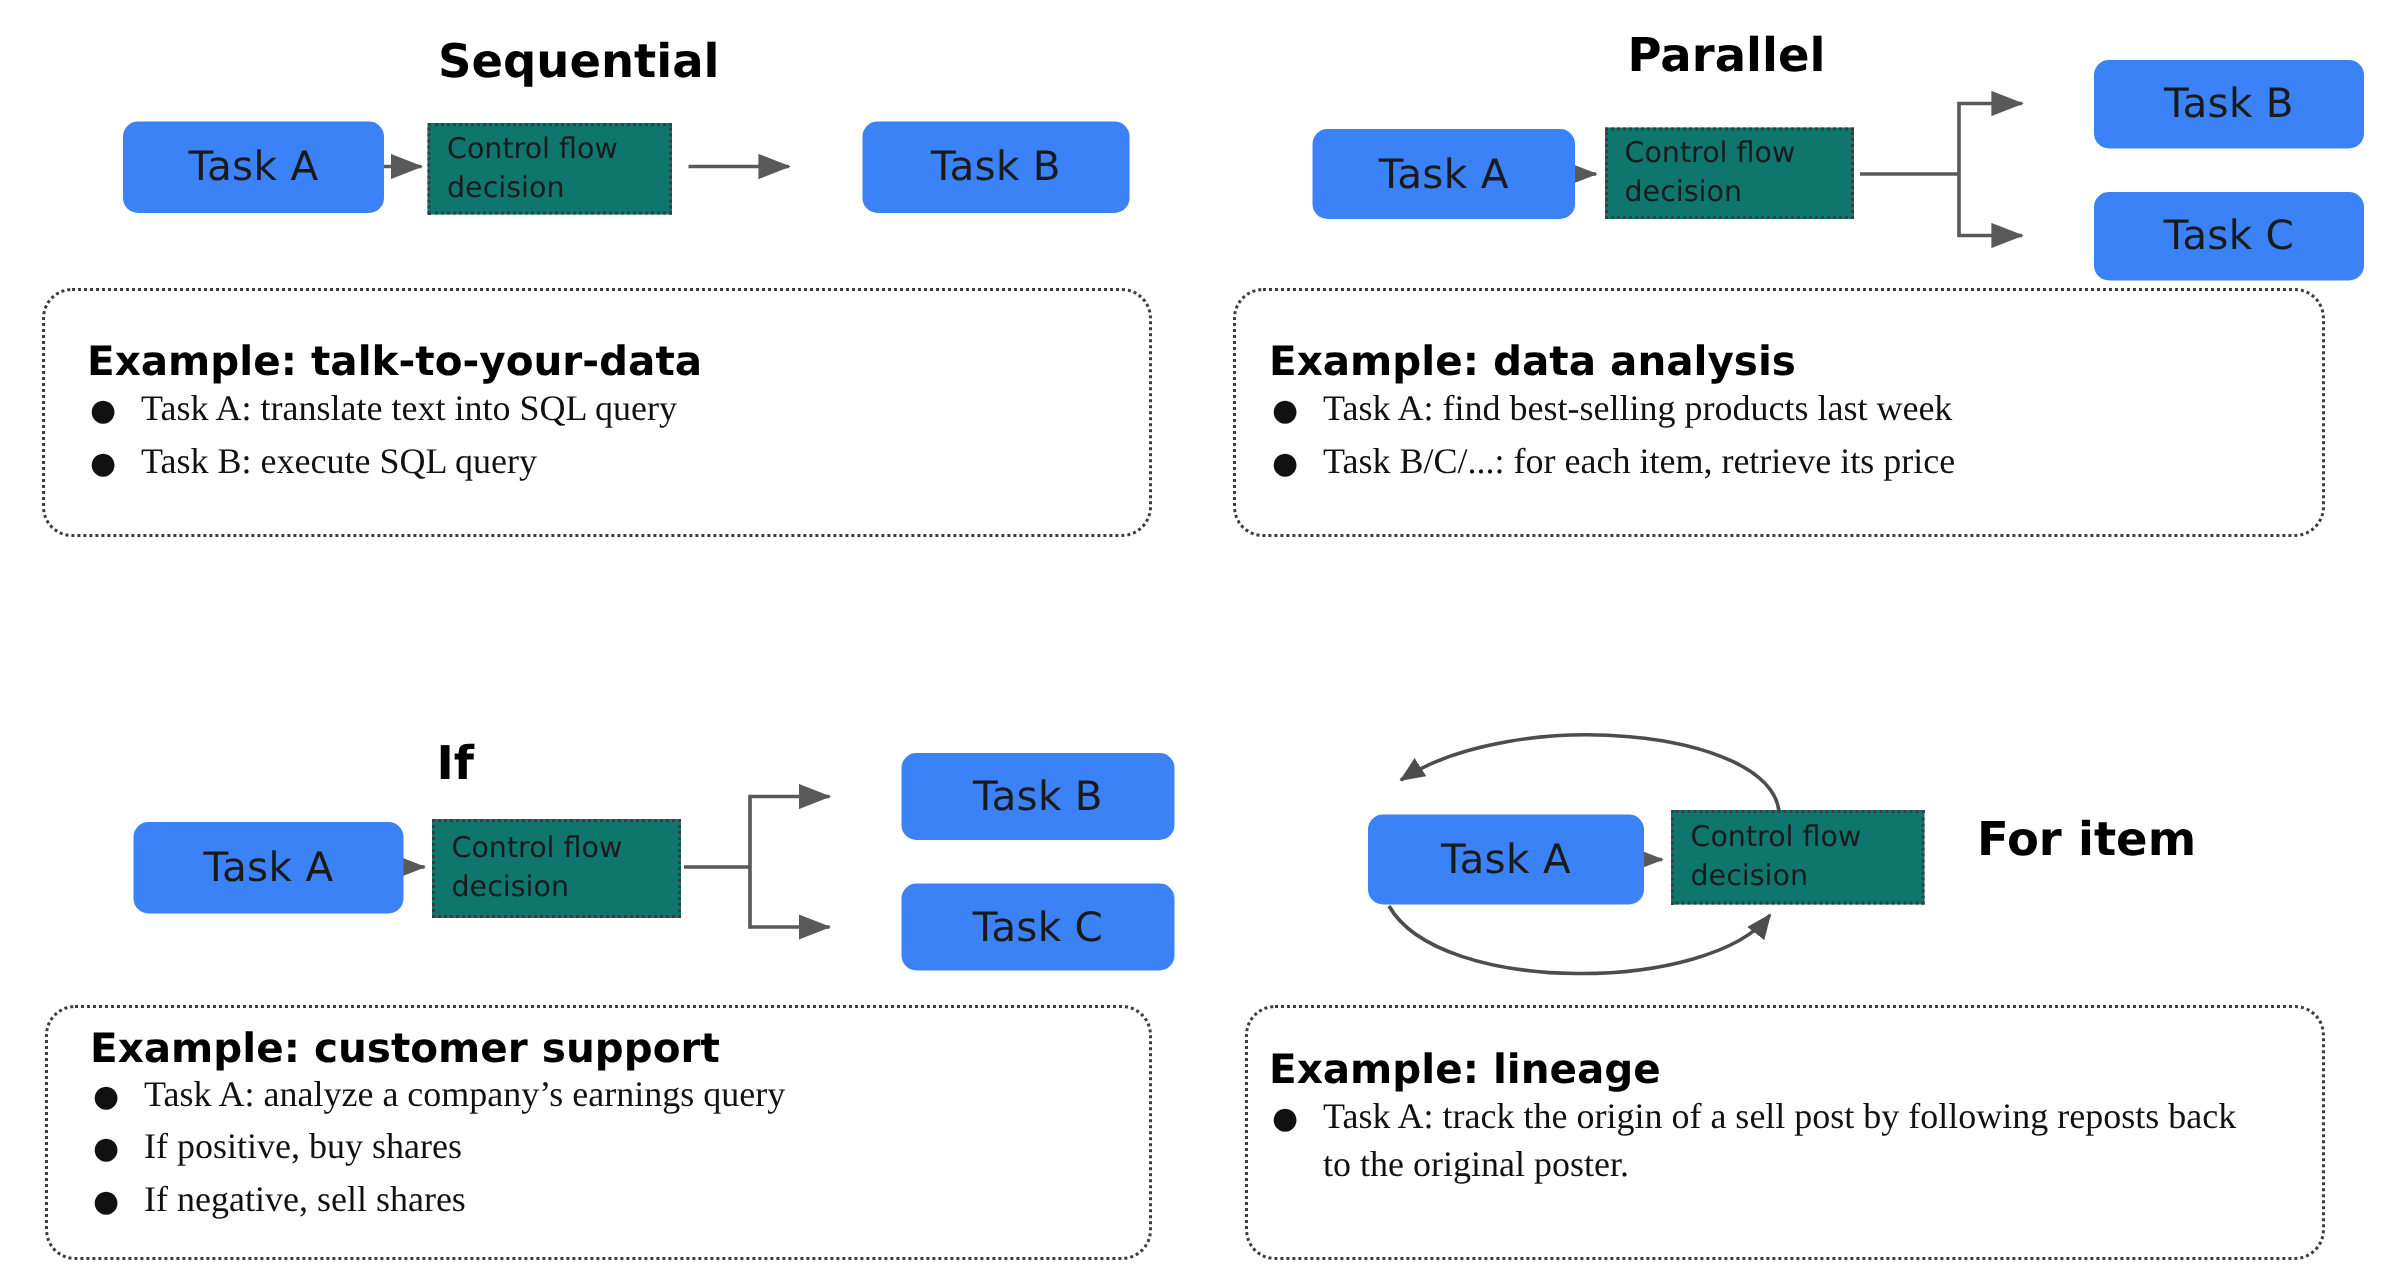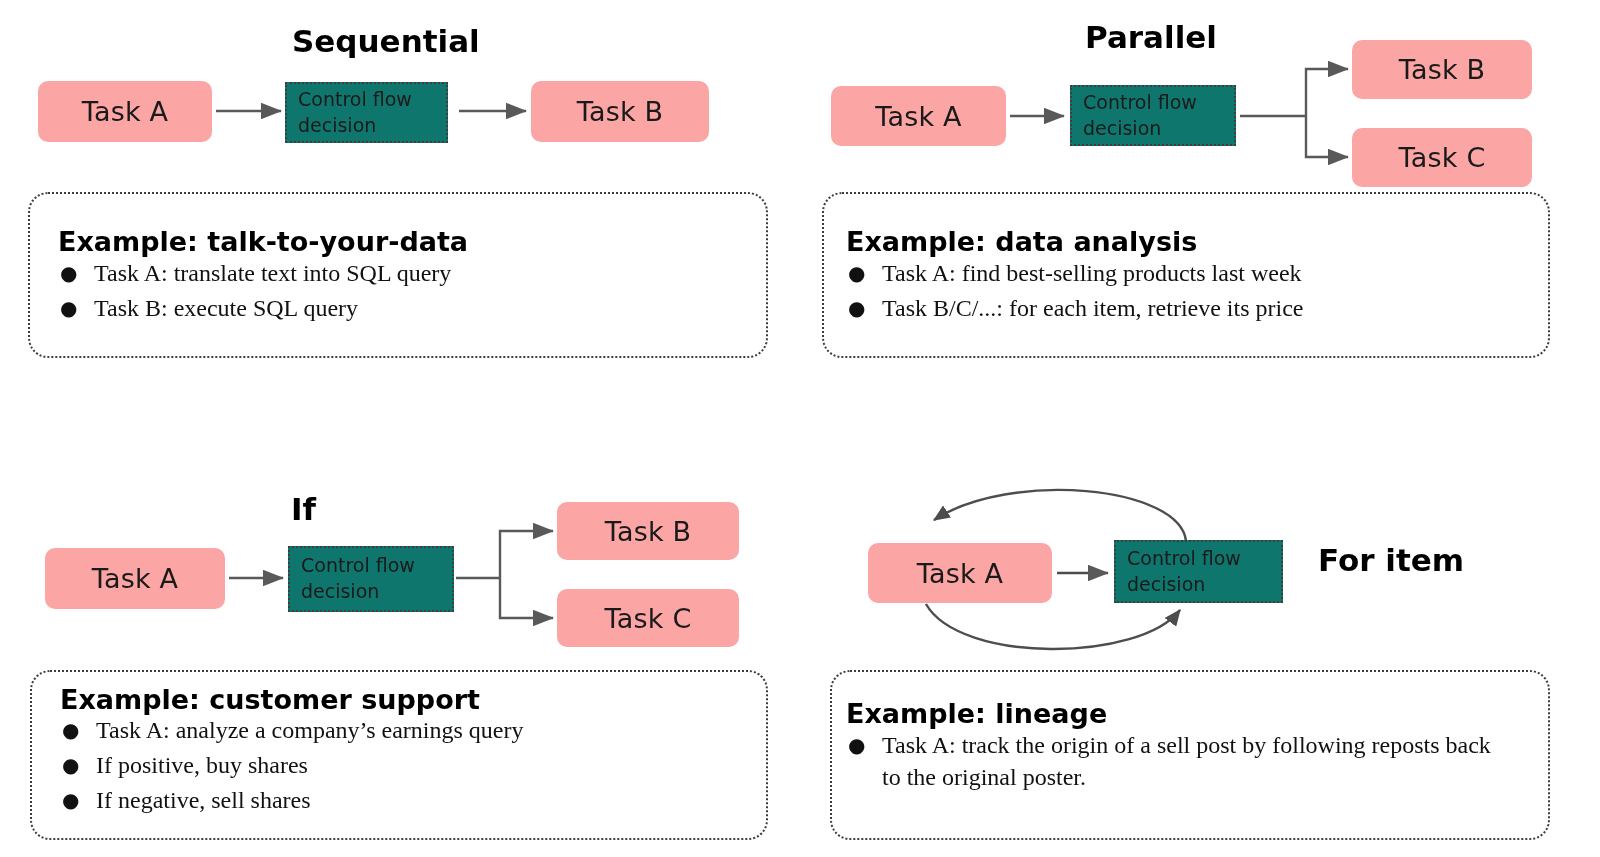--- a/index.html
+++ b/index.html
@@ -23,28 +23,29 @@
     position: absolute;
     font-weight: bold;
     font-size: 31px;
     line-height: 1;
     color: #000000;
     white-space: nowrap;
   }
   
   .task-box {
     position: absolute;
-    background: #fca5a5;
+    background: #3b82f6;
     border-radius: 10px;
     display: flex;
     align-items: center;
     justify-content: center;
     font-size: 27px;
     color: #1a1a1a;
     letter-spacing: 0.2px;
+    margin-left: 44px;
   }
   
   .cf-box {
     position: absolute;
     background: #0f766e;
     border: 2px dotted #3d3d3d;
     display: flex;
     flex-direction: column;
     justify-content: center;
     box-sizing: border-box;

